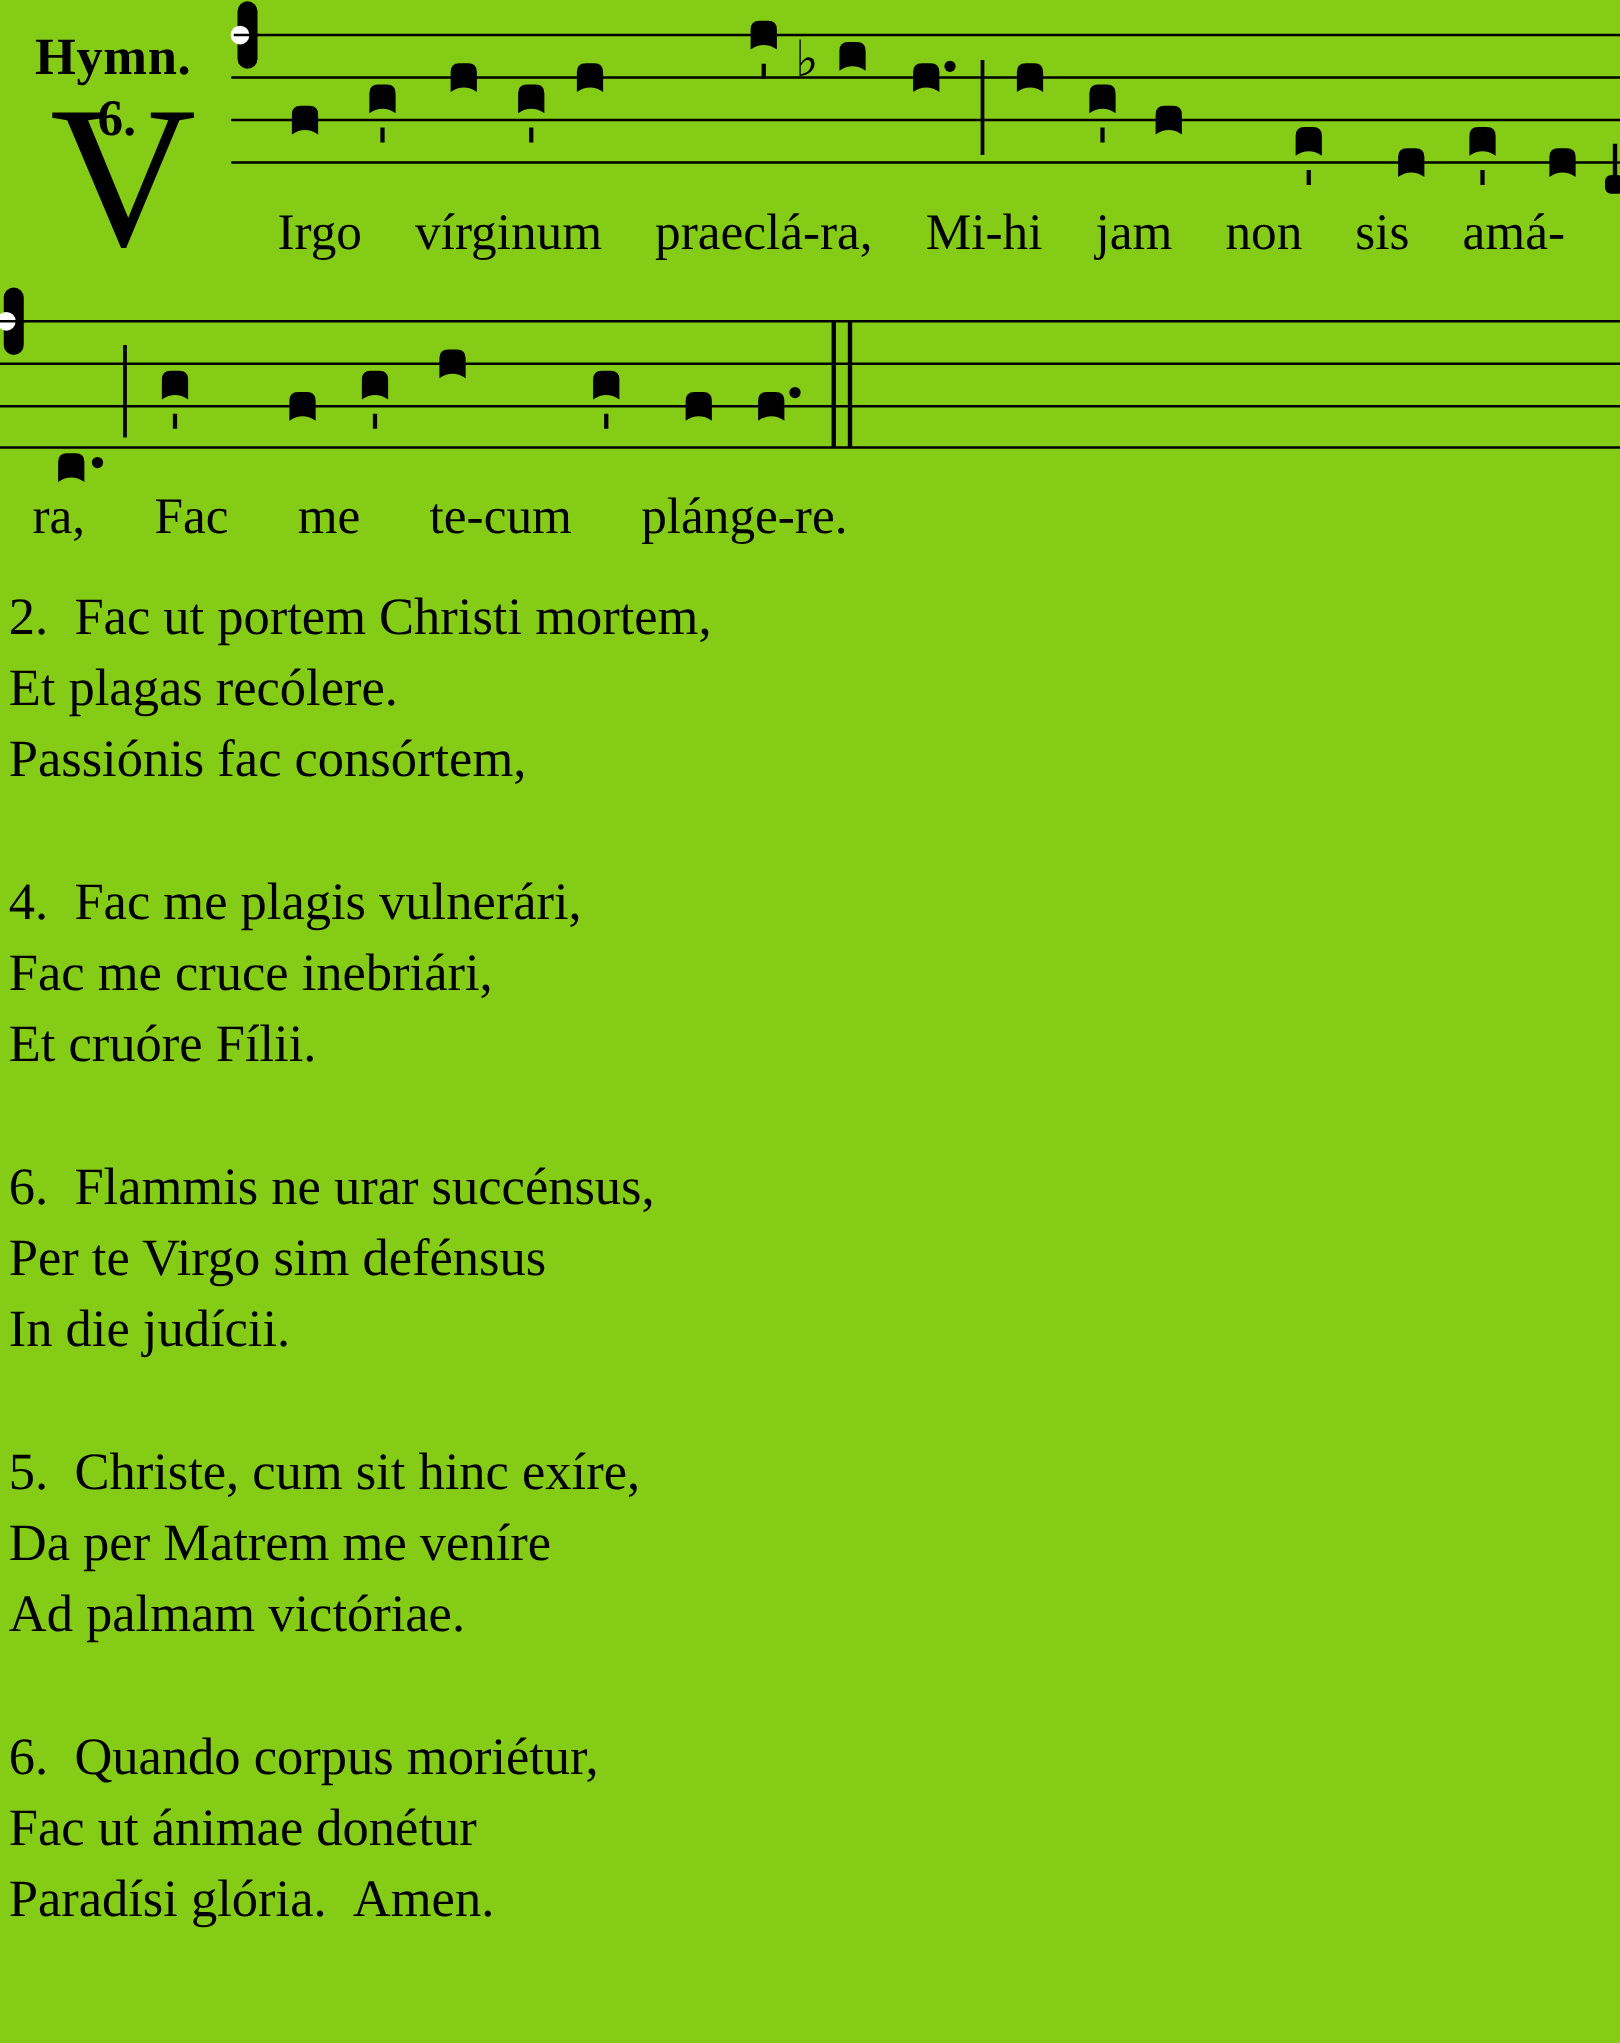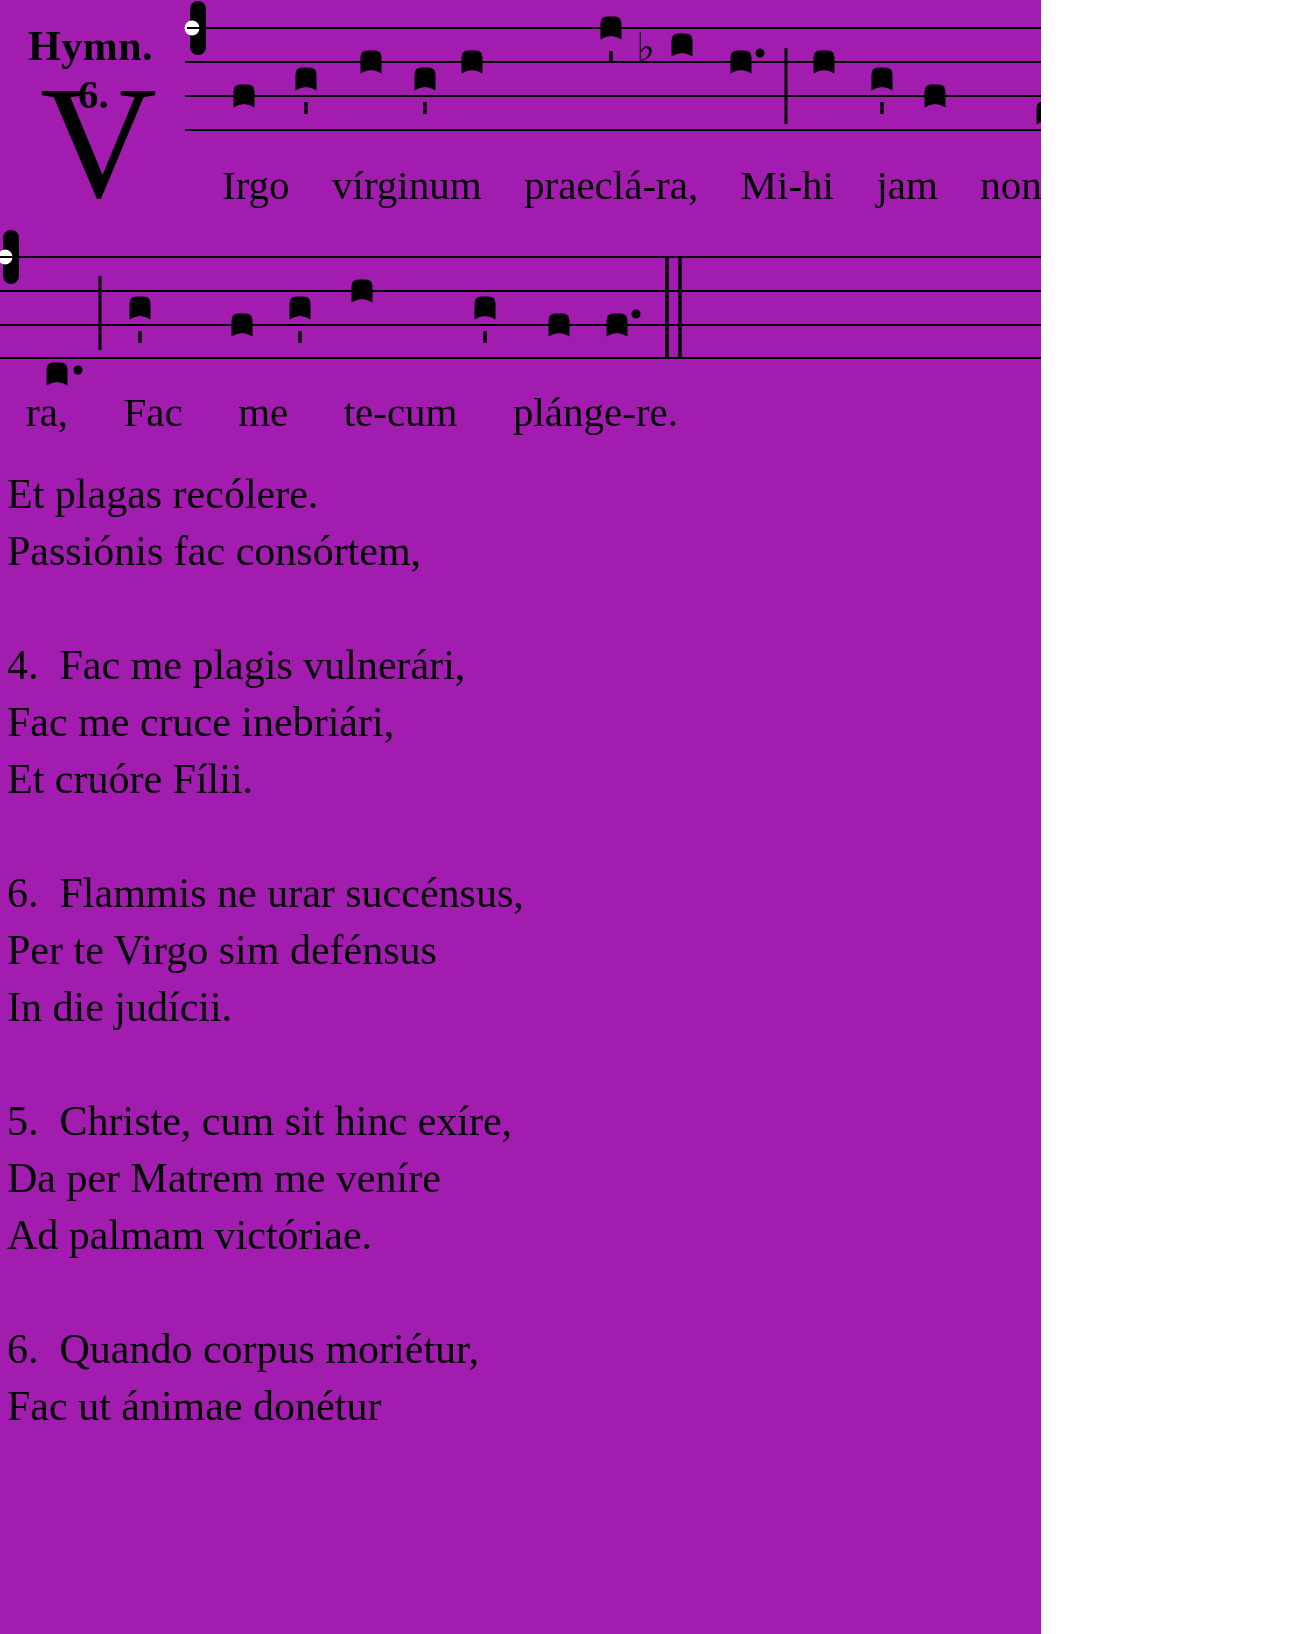--- a/index.html
+++ b/index.html
@@ -1,20 +1,20 @@
 <!DOCTYPE html>
 <html><head>
 <meta charset="utf-8">
 <style>
   html,body{margin:0;padding:0;background:#fff;}
   .page{
     position:relative;
-    width:1041px;
+    width:1296px;
     height:1634px;
-    background:#a21caf;
+    background:#84cc16;
     color:#000000;
     font-family:"Liberation Serif", serif;
     overflow:hidden;
   }
   .abs{position:absolute;}
   .hymn-label{
     left:28px; top:22px;
     font-size:42px;
     font-weight:bold;
     letter-spacing:0.5px;
@@ -114,20 +114,21 @@
       <circle cx="636" cy="314" r="4.5" fill="#000000"></circle>
       <line x1="667" y1="257" x2="667" y2="358" stroke="#000000" stroke-width="3.5"></line>
       <line x1="680" y1="257" x2="680" y2="358" stroke="#000000" stroke-width="3.5"></line>
     </svg>
 
   <div id="lyric1" class="abs lyric-line"><span>Irgo</span><span>vírginum</span><span>praeclá-ra,</span><span>Mi-hi</span><span>jam</span><span>non</span><span>sis</span><span>amá-</span></div>
   <div id="lyric2" class="abs lyric-line"><span>ra,</span><span>Fac</span><span>me</span><span>te-cum</span><span>plánge-re.</span></div>
 
   <div id="verses" class="abs">
       <div class="verse">
+        <div class="verse-line">2. Fac ut portem Christi mortem,</div>
         <div class="verse-line">Et plagas recólere.</div>
         <div class="verse-line">Passiónis fac consórtem,</div>
       </div>
       <div class="verse">
         <div class="verse-line">4. Fac me plagis vulnerári,</div>
         <div class="verse-line">Fac me cruce inebriári,</div>
         <div class="verse-line">Et cruóre Fílii.</div>
       </div>
       <div class="verse">
         <div class="verse-line">6. Flammis ne urar succénsus,</div>
@@ -135,16 +136,17 @@
         <div class="verse-line">In die judícii.</div>
       </div>
       <div class="verse">
         <div class="verse-line">5. Christe, cum sit hinc exíre,</div>
         <div class="verse-line">Da per Matrem me veníre</div>
         <div class="verse-line">Ad palmam victóriae.</div>
       </div>
       <div class="verse">
         <div class="verse-line">6. Quando corpus moriétur,</div>
         <div class="verse-line">Fac ut ánimae donétur</div>
+        <div class="verse-line">Paradísi glória. Amen.</div>
       </div>
     </div>
 
 </div>
 
 </body></html>

